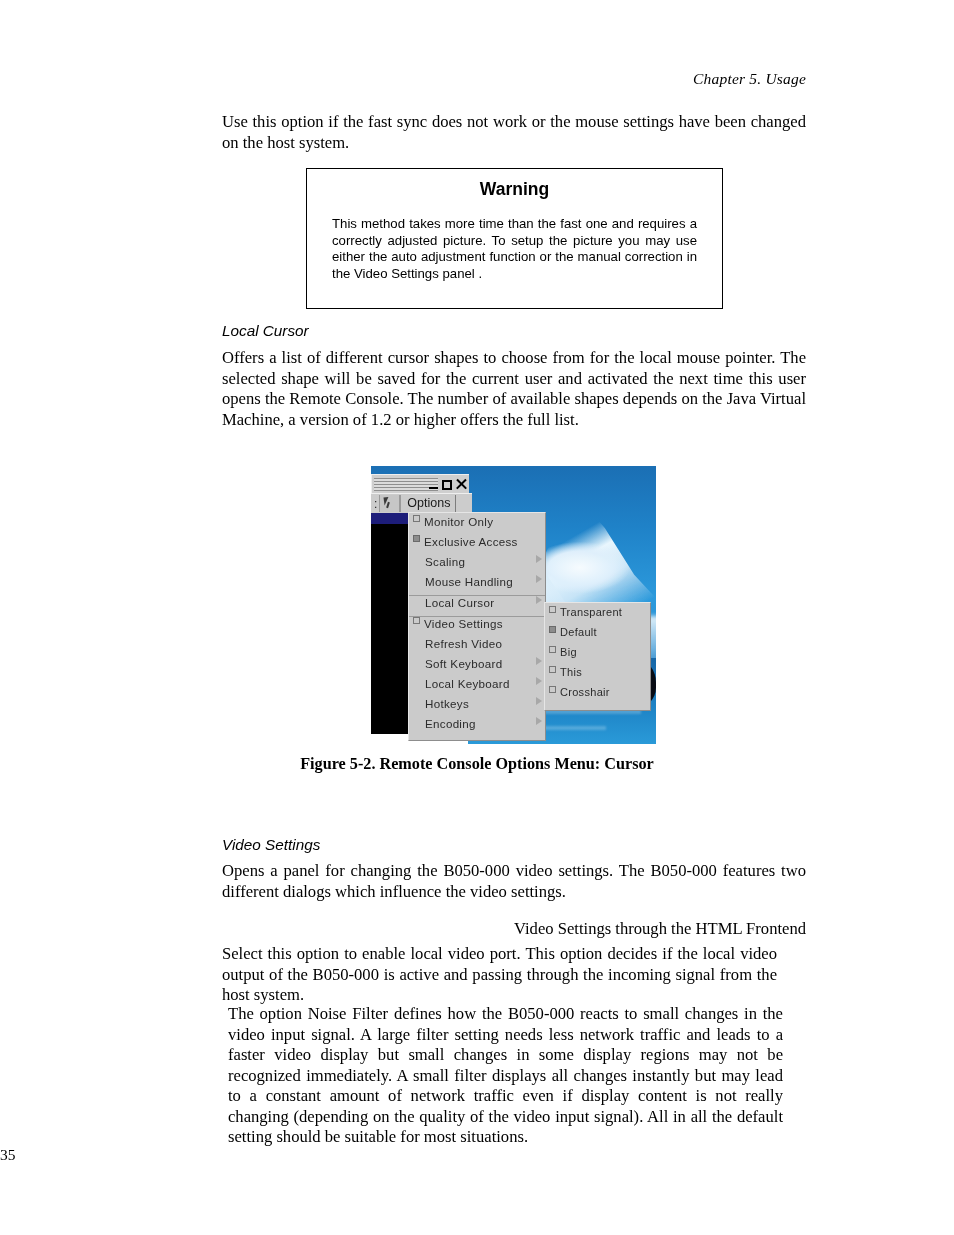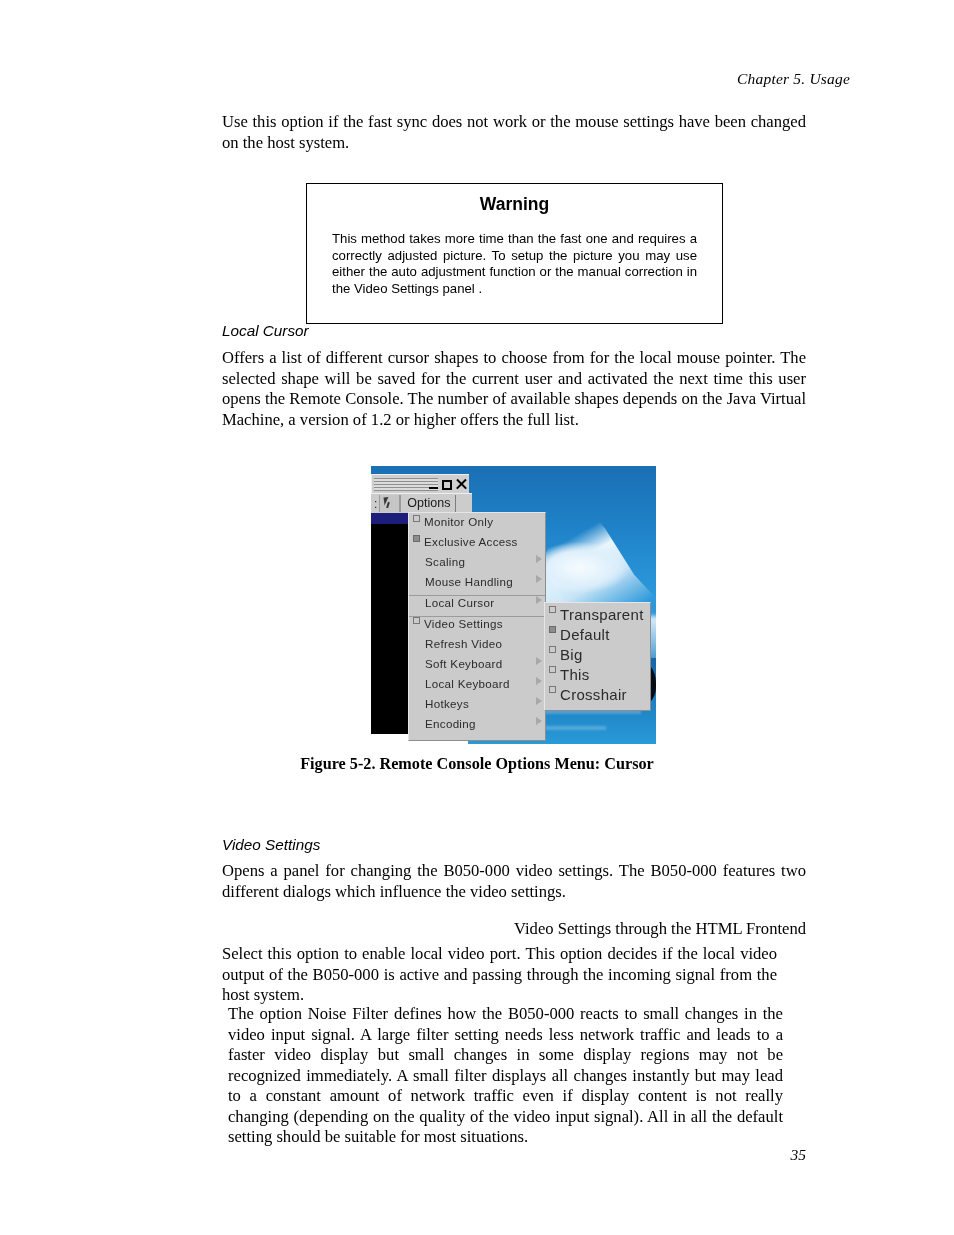--- a/index.html
+++ b/index.html
@@ -27,21 +27,20 @@
   
   .running-head {
     position: absolute;
     left: 0;
     top: 70px;
     width: 806px;
     text-align: right;
     font-style: italic;
     font-size: 15.5px;
     letter-spacing: 0.2px;
-    margin-left: 44px;
   }
 
   
   .col {
     position: absolute;
     left: 222px;
     width: 584px;
   }
 
   p.body {
@@ -55,21 +54,21 @@
 
   .indent {
     margin-left: 29px;
     width: 555px;
   }
 
   
   .warning-box {
     position: absolute;
     left: 306px;
-    top: 183px;
+    top: 168px;
     width: 417px;
     border: 1.3px solid #000;
     box-sizing: border-box;
     background: #fff;
     padding: 8px 8px 10px 8px;
   }
   .warning-title {
     font-family: "Liberation Sans", "DejaVu Sans", sans-serif;
     font-weight: bold;
     font-size: 17.5px;
@@ -372,43 +371,41 @@
     position: absolute;
     left: 173px;
     top: 136px;
     width: 105px;
     background: #cbcbcb;
     border: 1px solid #8d8d8d;
     border-top-color: #e6e6e6;
     border-left-color: #e6e6e6;
     padding: 3px 0 4px 0;
     font-family: "Liberation Sans", "DejaVu Sans", sans-serif;
-    font-size: 15px;
+    font-size: 11px;
     color: #2b2b2b;
   }
 
   
   .caption {
     position: absolute;
     left: 0;
     top: 755px;
     width: 954px;
     text-align: center;
     font-weight: bold;
     font-size: 16.2px;
   }
 
   
   .folio {
     position: absolute;
     left: 0;
     top: 1146px;
     width: 806px;
-    text-align: right;
-    font-style: italic;
     font-size: 15.5px;
   }
 </style>
 </head>
 <body>
 
 <div class="page">
 
   <div class="running-head">Chapter 5. Usage</div>
 

